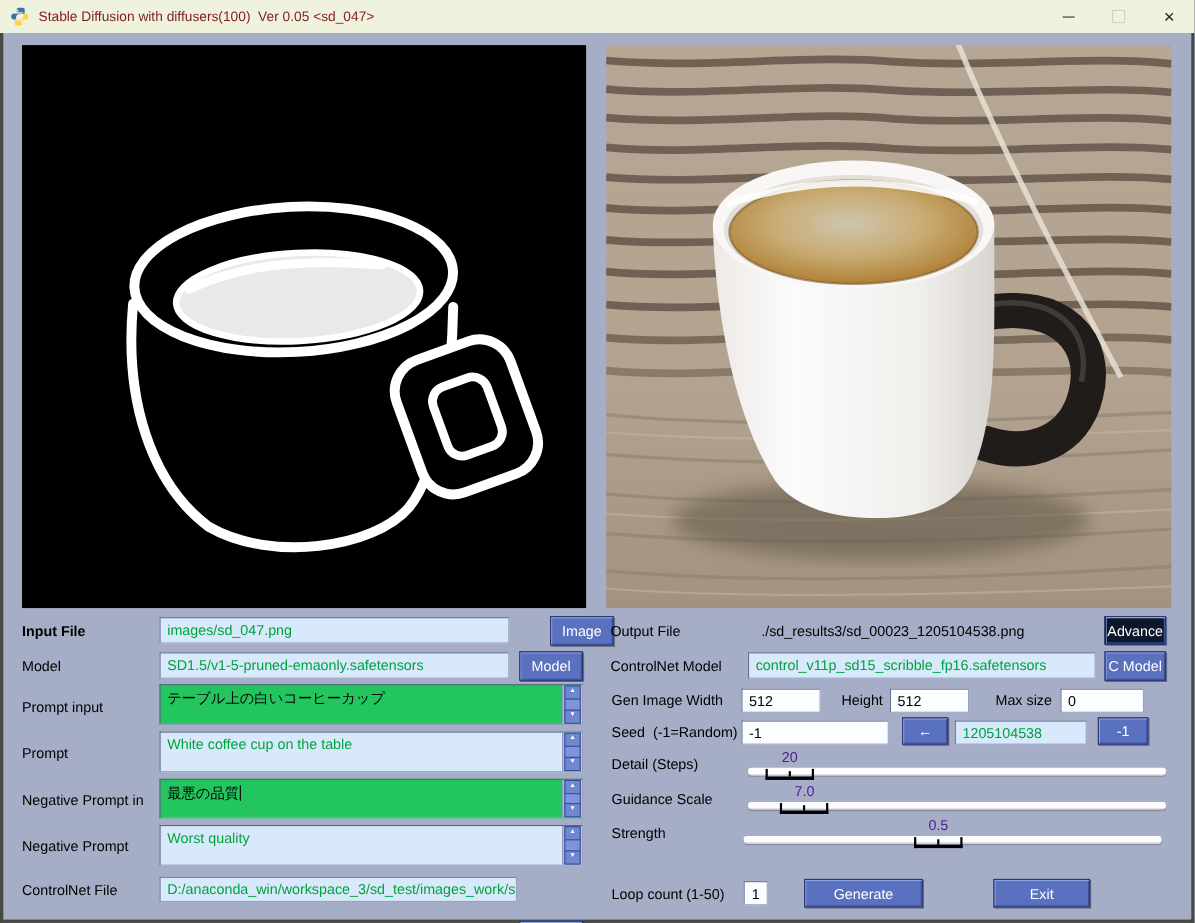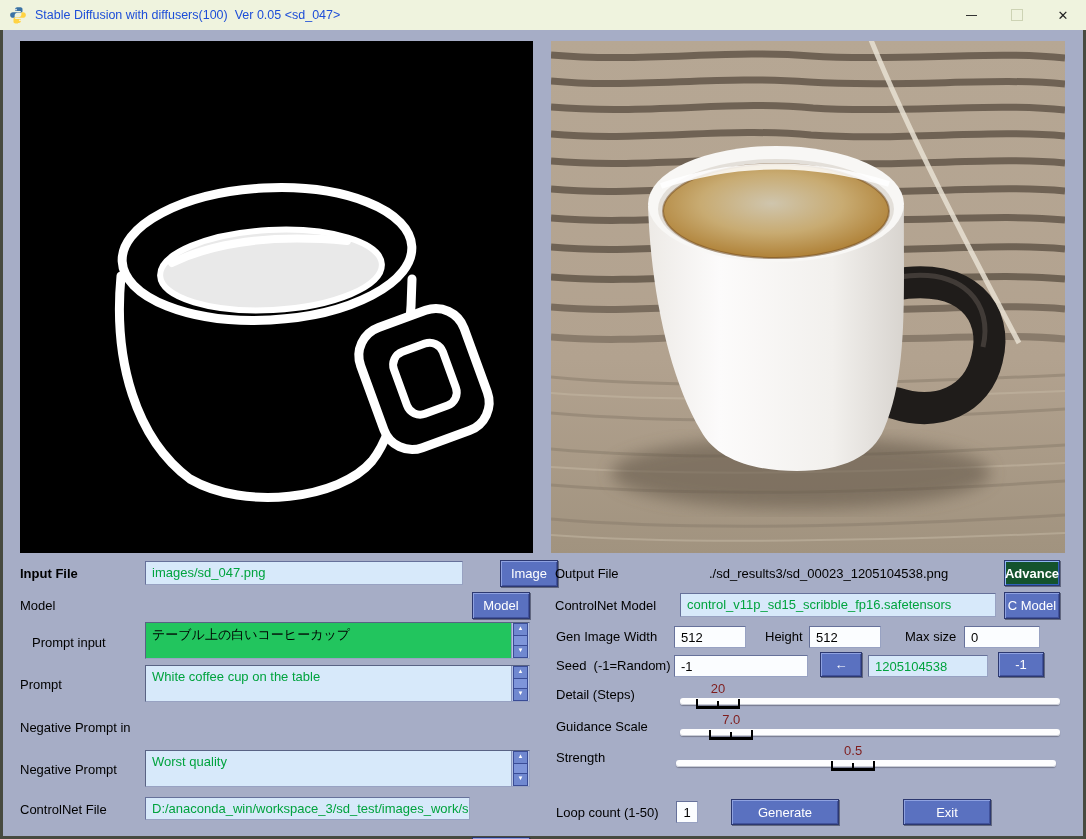--- a/index.html
+++ b/index.html
@@ -2,21 +2,21 @@
 <html><head>
 <meta charset="utf-8">
 <style>
   html,body{margin:0;padding:0;background:#888;}
   .window{position:relative;width:1086px;height:839px;background:#a6adc6;overflow:hidden;
           font-family:"Liberation Sans",sans-serif;-webkit-font-smoothing:antialiased;}
   
   .titlebar{position:absolute;left:0;top:0;width:1086px;height:30px;background:#eff3de;
             border-bottom:1px solid #c9cfb2;display:flex;align-items:center;}
   .appicon{width:18px;height:18px;margin-left:9px;display:inline-flex;}
-  .title{margin-left:8px;font-size:12.5px;color:#1d4ed8;white-space:pre;}
+  .title{margin-left:8px;font-size:12.5px;color:#7f1d1d;white-space:pre;}
   .winbtns{position:absolute;right:0;top:0;height:30px;display:flex;}
   .wbtn{width:46px;height:30px;display:flex;align-items:center;justify-content:center;
         font-size:13px;color:#222;cursor:pointer;}
   .minglyph{display:block;width:11px;height:0;border-bottom:1.5px solid #333;}
   .maxglyph{display:block;width:10px;height:10px;border:1.5px solid #cdd3b4;}
   
   .main{position:absolute;left:0;top:30px;width:1086px;height:809px;background:#a6adc6;}
   .edge{position:absolute;background:#474a3f;}
   .edge.l{left:0;top:0;bottom:0;width:3px;}
   .edge.r{right:0;top:0;bottom:0;width:3px;}
@@ -26,42 +26,42 @@
   
   .lbl{position:absolute;font-size:13px;color:#000;white-space:pre;}
   .field{position:absolute;background:#d7e9fa;border:1px solid #66719a;border-right-color:#98a2c2;
          border-bottom-color:#98a2c2;font-size:13px;color:#00a33e;padding:3px 6px;
          box-sizing:border-box;white-space:nowrap;overflow:hidden;}
   .field.white{background:#fbfdff;color:#000;}
   .field.center{text-align:center;padding:3px 2px;}
   .btn{position:absolute;background:#5a71c0;color:#fff;font-size:13px;display:flex;align-items:center;
        justify-content:center;border:1px solid #2c3870;box-sizing:border-box;cursor:pointer;
        box-shadow:inset 1px 1px 0 #8ea1e0,inset -1px -1px 0 #41529c,1px 1px 0 rgba(40,45,70,.55);}
-  .btn.bright{background:#14532d;box-shadow:inset 1px 1px 0 #8fb6f2,inset -1px -1px 0 #2f62b8,1px 1px 0 rgba(40,45,70,.55);font-weight:bold;}
+  .btn.bright{background:#0f172a;box-shadow:inset 1px 1px 0 #8fb6f2,inset -1px -1px 0 #2f62b8,1px 1px 0 rgba(40,45,70,.55);}
   .ta{position:absolute;background:#22c55e;border:1px solid #596384;border-right-color:#98a2c2;
       border-bottom-color:#98a2c2;box-sizing:border-box;}
   .ta.blue{background:#d7e9fa;}
   .ta .txt{position:absolute;left:6px;top:3px;right:20px;font-size:13px;color:#000;white-space:nowrap;overflow:hidden;}
   .ta.blue .txt span{color:#00a33e;}
   .caret{display:inline-block;width:1px;height:14px;background:#000;vertical-align:text-bottom;margin-left:1px;}
   .sb{position:absolute;right:0px;top:0px;bottom:0px;width:17px;background:#b7c4e4;border-left:1px solid #8a97bd;}
   .sb .up,.sb .dn{position:absolute;left:1px;right:1px;height:11px;background:#7088d0;border:1px solid #3a4c96;
       color:#fff;font-size:6px;line-height:9px;text-align:center;cursor:pointer;}
   .sb .up{top:0;}
   .sb .dn{bottom:0;}
   .sb .th{position:absolute;left:1px;right:1px;top:12px;height:12px;background:#7e95da;border:1px solid #3a4c96;cursor:pointer;}
   
   .slider{position:absolute;height:32px;}
   .track{position:absolute;left:0;right:0;top:17px;height:7px;background:#fdfdfe;border-radius:3px;
          box-shadow:inset 0 -1px 0 #c9ccd6,0 1px 1px rgba(30,30,40,.35);cursor:pointer;}
   .handle{position:absolute;top:18px;width:44px;height:10px;transform:translateX(-50%);
           border-bottom:3px solid #000;border-left:2px solid #000;border-right:2px solid #000;
           box-sizing:border-box;cursor:pointer;}
   .handle::after{content:"";position:absolute;left:50%;margin-left:-1px;bottom:0;width:2px;height:5px;background:#000;}
-  .sval{position:absolute;top:0px;transform:translateX(-50%);font-size:13px;color:#7f1d1d;}
+  .sval{position:absolute;top:0px;transform:translateX(-50%);font-size:13px;color:#4c1d95;}
 </style>
 </head>
 <body>
 
 <div class="window">
 
   <div class="titlebar">
     <span class="appicon">
       <svg viewBox="0 0 32 32" width="18" height="18">
         <path fill="#3a72a5" d="M16 2c-5 0-5 2.2-5 4v3h10v2H7c-2.8 0-5 1.6-5 5s2.2 5 5 5h3v-4c0-2.8 2.2-5 5-5h6c1.7 0 3-1.3 3-3V6c0-1.8 0-4-5-4h-3z"></path>
@@ -173,60 +173,69 @@
         <ellipse cx="225" cy="170" rx="113" ry="47" fill="none" stroke="#6f4a20" stroke-width="2" opacity=".5"></ellipse>
         <path d="M110,145 q 110,-38 228,-2" fill="none" stroke="#ffffff" stroke-width="6" opacity=".85"></path>
       </svg>
     </div>
 
     <div class="lbl" style="left:20px;top:536px;font-weight:bold;">Input File</div>
     <div class="field" style="left:145px;top:531px;width:318px;height:24px;">images/sd_047.png</div>
     <div class="btn" style="left:500px;top:530px;width:58px;height:27px;">Image</div>
 
     <div class="lbl" style="left:20px;top:568px;">Model</div>
+    <div class="field" style="left:145px;top:563px;width:318px;height:24px;">SD1.5/v1-5-pruned-emaonly.safetensors</div>
     <div class="btn" style="left:472px;top:562px;width:58px;height:27px;">Model</div>
 
-    <div class="lbl" style="left:20px;top:605px;margin-left:12px;">Prompt input</div>
+    <div class="lbl" style="left:20px;top:605px;">Prompt input</div>
     <div class="ta" style="left:145px;top:592px;width:385px;height:37px;">
       <div class="txt"><span>テーブル上の白いコーヒーカップ</span></div>
       <div class="sb">
         <div class="up">▲</div>
         <div class="th"></div>
         <div class="dn">▼</div>
       </div>
     </div>
 
     <div class="lbl" style="left:20px;top:647px;">Prompt</div>
     <div class="ta blue" style="left:145px;top:635px;width:385px;height:37px;">
       <div class="txt"><span>White coffee cup on the table</span></div>
       <div class="sb">
         <div class="up">▲</div>
         <div class="th"></div>
         <div class="dn">▼</div>
       </div>
     </div>
 
     <div class="lbl" style="left:20px;top:690px;">Negative Prompt in</div>
+    <div class="ta" style="left:145px;top:678px;width:385px;height:36px;">
+      <div class="txt"><span>最悪の品質</span><span class="caret"></span></div>
+      <div class="sb">
+        <div class="up">▲</div>
+        <div class="th"></div>
+        <div class="dn">▼</div>
+      </div>
+    </div>
 
     <div class="lbl" style="left:20px;top:732px;">Negative Prompt</div>
     <div class="ta blue" style="left:145px;top:720px;width:385px;height:37px;">
       <div class="txt"><span>Worst quality</span></div>
       <div class="sb">
         <div class="up">▲</div>
         <div class="th"></div>
         <div class="dn">▼</div>
       </div>
     </div>
 
     <div class="lbl" style="left:20px;top:772px;">ControlNet File</div>
     <div class="field" style="left:145px;top:767px;width:325px;height:23px;">D:/anaconda_win/workspace_3/sd_test/images_work/s</div>
     <div class="btn" style="left:472px;top:763px;width:58px;height:27px;margin-top:44px;">C Image</div>
 
     <div class="lbl" style="left:555px;top:536px;">Output File</div>
-    <div class="lbl" style="left:709px;top:536px;">./sd_results3/sd_00023_1205104538.png</div>
+    <div class="lbl" style="left:692px;top:536px;">./sd_results3/sd_00023_1205104538.png</div>
     <div class="btn bright" style="left:1004px;top:530px;width:56px;height:26px;">Advance</div>
 
     <div class="lbl" style="left:555px;top:568px;">ControlNet Model</div>
     <div class="field" style="left:680px;top:563px;width:316px;height:24px;">control_v11p_sd15_scribble_fp16.safetensors</div>
     <div class="btn" style="left:1004px;top:562px;width:56px;height:27px;">C Model</div>
 
     <div class="lbl" style="left:556px;top:599px;">Gen Image Width</div>
     <div class="field white" style="left:674px;top:596px;width:72px;height:22px;">512</div>
     <div class="lbl" style="left:765px;top:599px;">Height</div>
     <div class="field white" style="left:809px;top:596px;width:72px;height:22px;">512</div>

